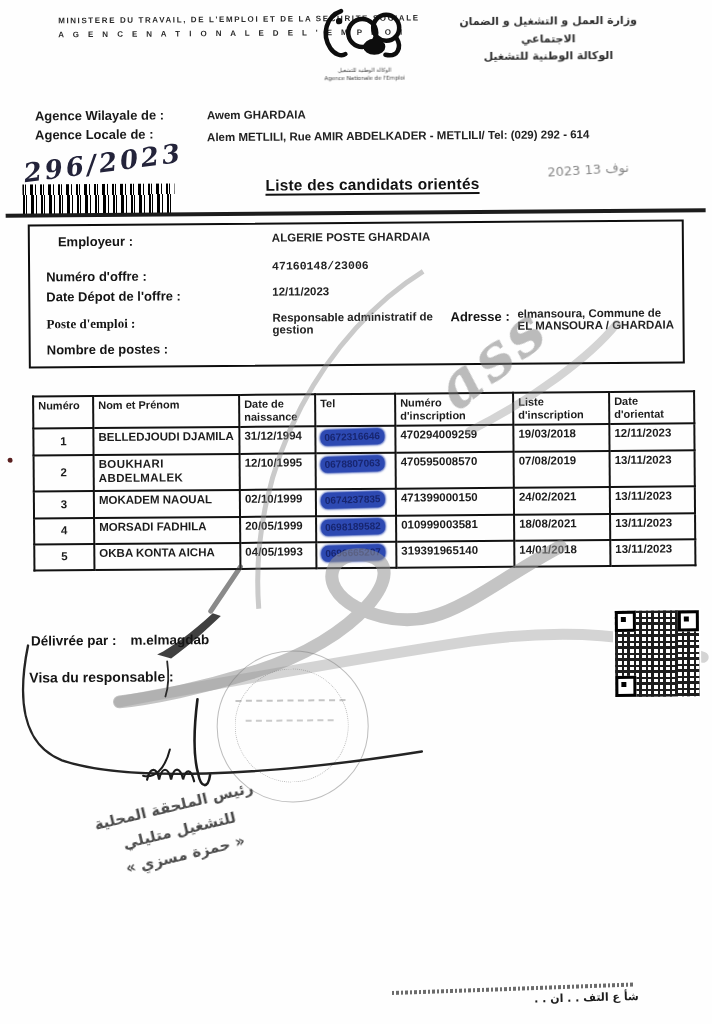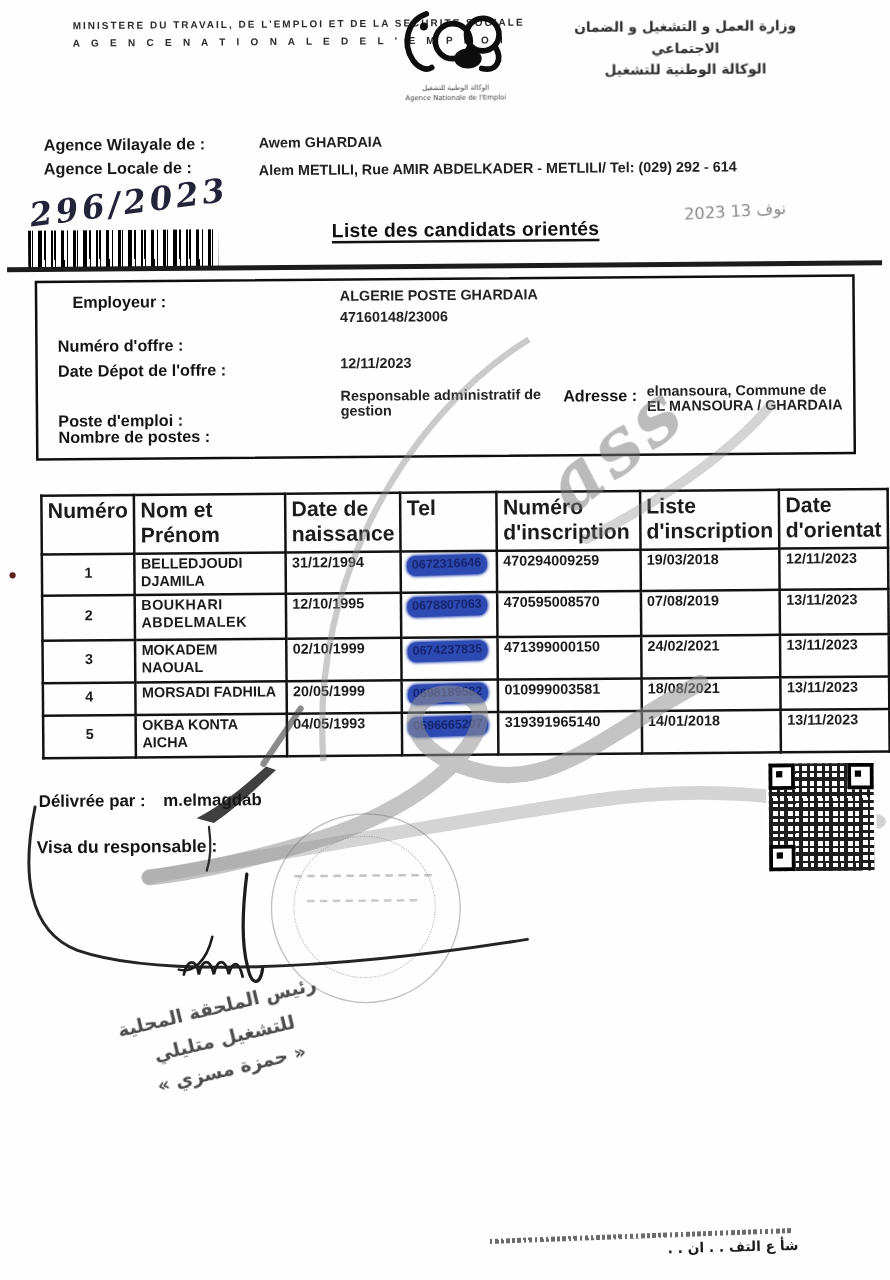--- a/index.html
+++ b/index.html
@@ -33,21 +33,21 @@
 
   
   .offer-box{left:30px;top:222px;width:652px;height:140px;border:2px solid #0e0e0e;}
   .f-label{font-size:13px;font-weight:700;color:#141414;}
   .f-val{font-size:11.5px;font-weight:700;color:#232323;}
 
   
   table.cand{position:absolute;left:33px;top:393px;border-collapse:collapse;table-layout:fixed;}
   table.cand td,table.cand th{border:2px solid #121212;padding:2px 4px;font-size:11.5px;font-weight:700;
         color:#1c1c1c;text-align:left;vertical-align:top;line-height:1.2;overflow:hidden;}
-  table.cand th{font-size:17px;margin-left:48px;}
+  table.cand th{font-size:11px;margin-left:48px;}
   .c-num{text-align:center !important;vertical-align:middle !important;}
   .tel-box{display:inline-block;background:#2d49b2;border-radius:7px;color:#17256f;font-weight:700;font-size:10px;
         padding:2px 4px;transform:rotate(-1.5deg);box-shadow:0 0 2px 1px rgba(45,73,178,.85);}
 
   
   .delivree{left:30px;top:631px;font-size:13.5px;font-weight:700;color:#141414;}
   .delivree .v{margin-left:14px;}
   .visa{left:28px;top:667px;font-size:14px;font-weight:700;color:#141414;}
 
   
@@ -117,24 +117,24 @@
     <div class="abs ref-hand">296/2023</div>
     <div class="abs barcode"></div>
     <div class="abs doc-title">Liste des candidats orientés</div>
     <div class="abs hand-date">2023 نوف 13</div>
     <div class="abs thick-rule"></div>
 
     <div class="abs offer-box">
       <div class="abs f-label" style="left:28px;top:8px;">Employeur :</div>
       <div class="abs f-val" style="left:242px;top:7px;">ALGERIE POSTE GHARDAIA</div>
       <div class="abs f-label" style="left:16px;top:43px;">Numéro d'offre :</div>
-      <div class="abs f-val" style="left:242px;top:24px;">47160148/23006</div>
+      <div class="abs f-val" style="left:242px;top:35px;font-family:Liberation Mono, monospace;">47160148/23006</div>
       <div class="abs f-label" style="left:16px;top:63px;">Date Dépot de l'offre :</div>
       <div class="abs f-val" style="left:242px;top:61px;">12/11/2023</div>
-      <div class="abs f-label" style="left:16px;top:103px;">Poste d'emploi :</div>
+      <div class="abs f-label" style="left:16px;top:90px;font-family:Liberation Serif, serif;">Poste d'emploi :</div>
       <div class="abs f-val" style="left:242px;top:87px;width:170px;">Responsable administratif de gestion</div>
       <div class="abs f-label" style="left:16px;top:116px;">Nombre de postes :</div>
       <div class="abs f-label" style="left:420px;top:86px;">Adresse :</div>
       <div class="abs f-val" style="left:487px;top:85px;width:158px;">elmansoura, Commune de EL MANSOURA / GHARDAIA</div>
     </div>
 
     <table class="cand">
       <colgroup>
         <col style="width:60px">
           <col style="width:146px">

